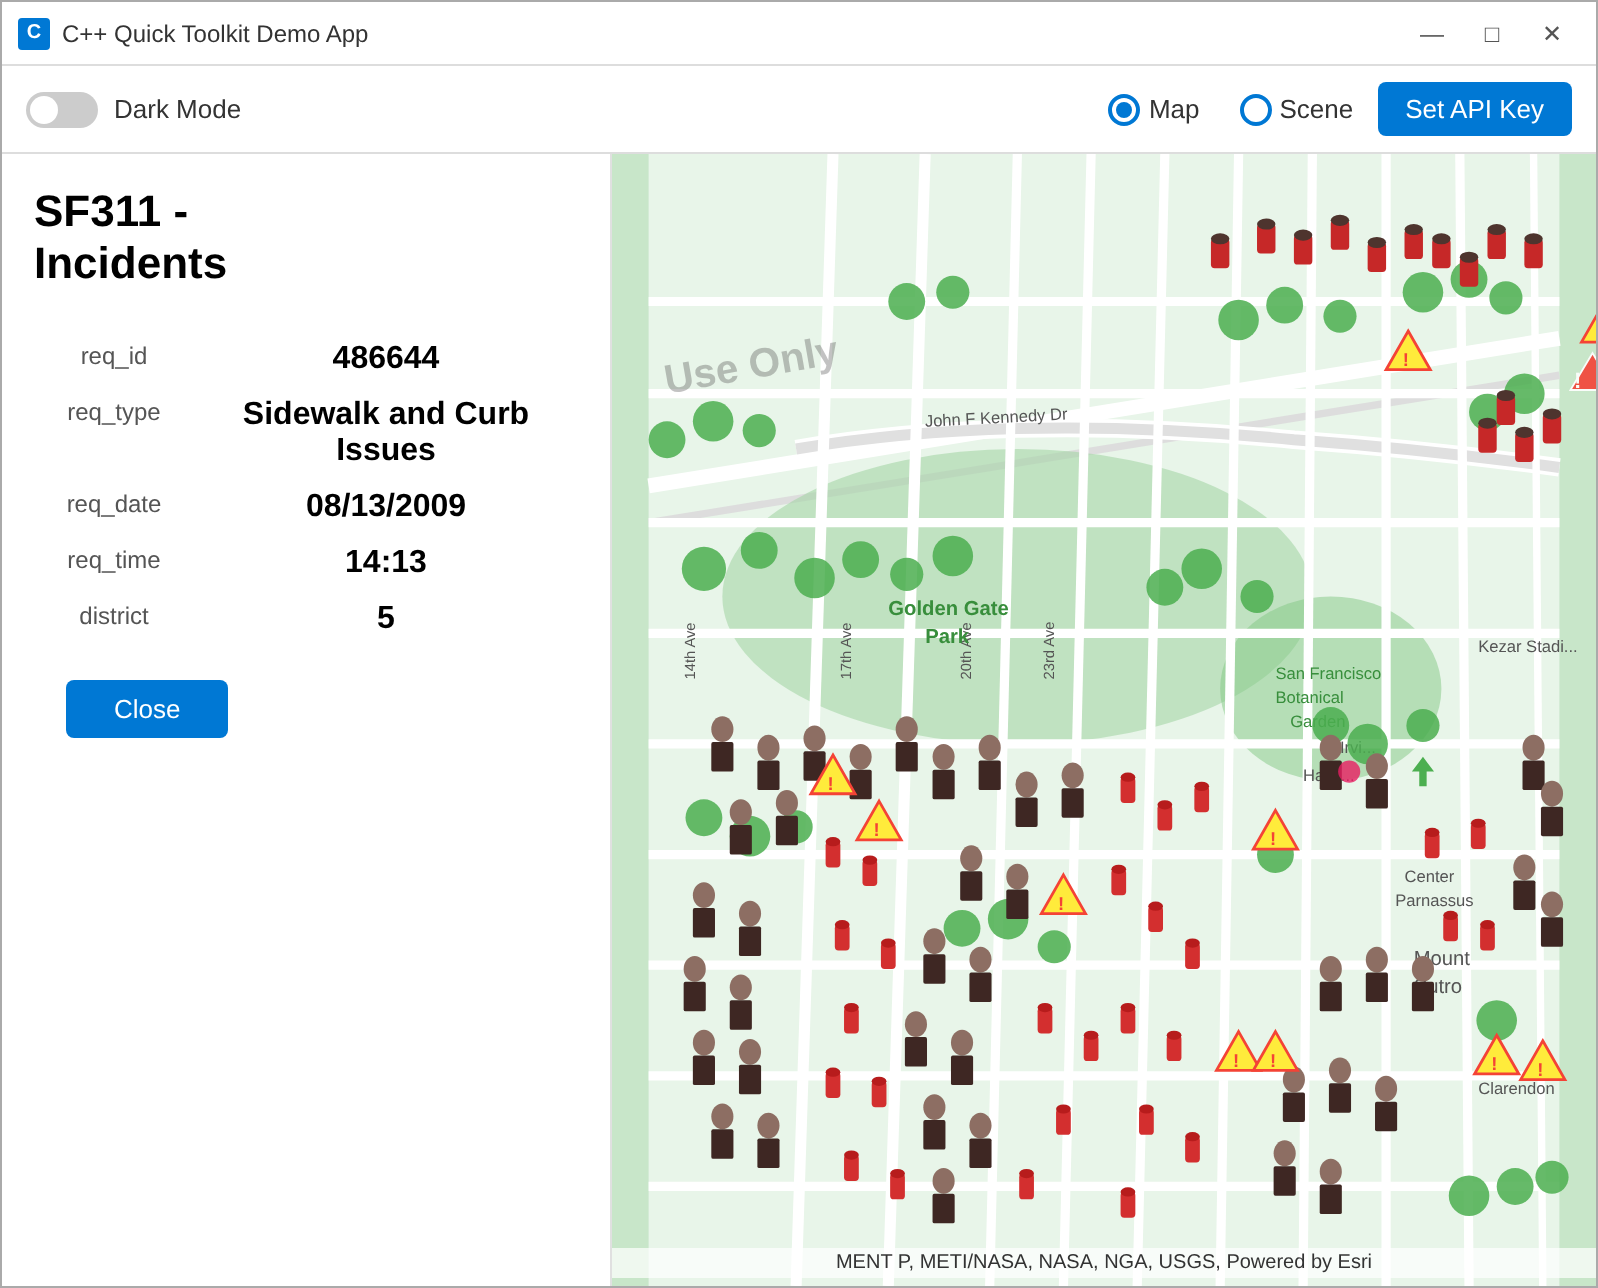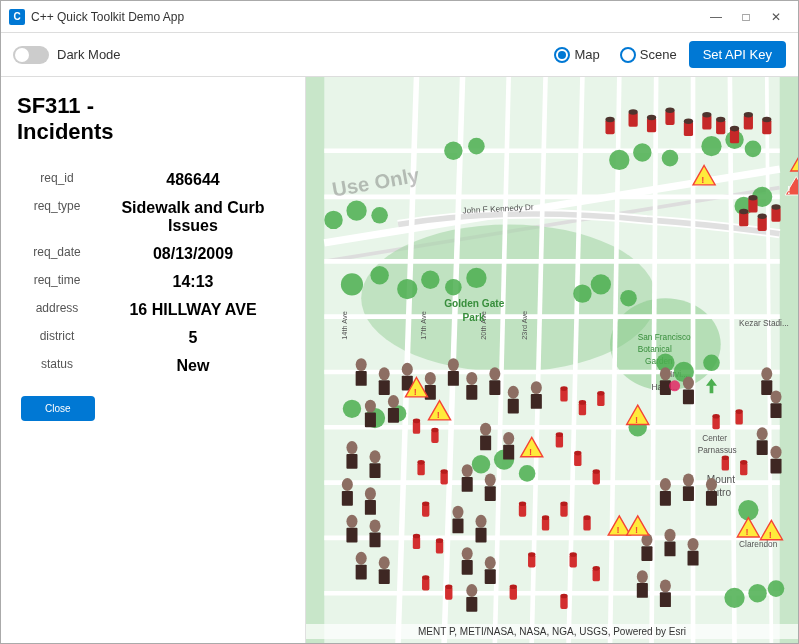--- a/index.html
+++ b/index.html
@@ -225,23 +225,23 @@
       color: #000;
     }
 
     .close-btn-sidebar {
       background: #0078d4;
       color: #fff;
       border: none;
       padding: 7px 24px;
       border-radius: 4px;
       cursor: pointer;
-      font-size: 10px;
+      font-size: 13px;
       margin-top: 16px;
-      margin-left: 4px;
+      margin-left: 16px;
       font-weight: 500;
       text-align: right;
     }
 
     
     .map-area {
       flex: 1;
       position: relative;
       overflow: hidden;
       background: #c8e6c9;
@@ -322,30 +322,22 @@
             </tr>
             <tr>
               <td>req_date</td>
               <td>08/13/2009</td>
             </tr>
             <tr>
               <td>req_time</td>
               <td>14:13</td>
             </tr>
             <tr>
-              <td>address</td>
-              <td>16 HILLWAY AVE</td>
-            </tr>
-            <tr>
               <td>district</td>
               <td>5</td>
-            </tr>
-            <tr>
-              <td>status</td>
-              <td>New</td>
             </tr>
           </tbody>
       </table>
 
       <button class="close-btn-sidebar">Close</button>
     </div>
 
     <div class="map-area">
       <svg class="map-svg" viewBox="0 0 494 614" xmlns="http://www.w3.org/2000/svg">
 

